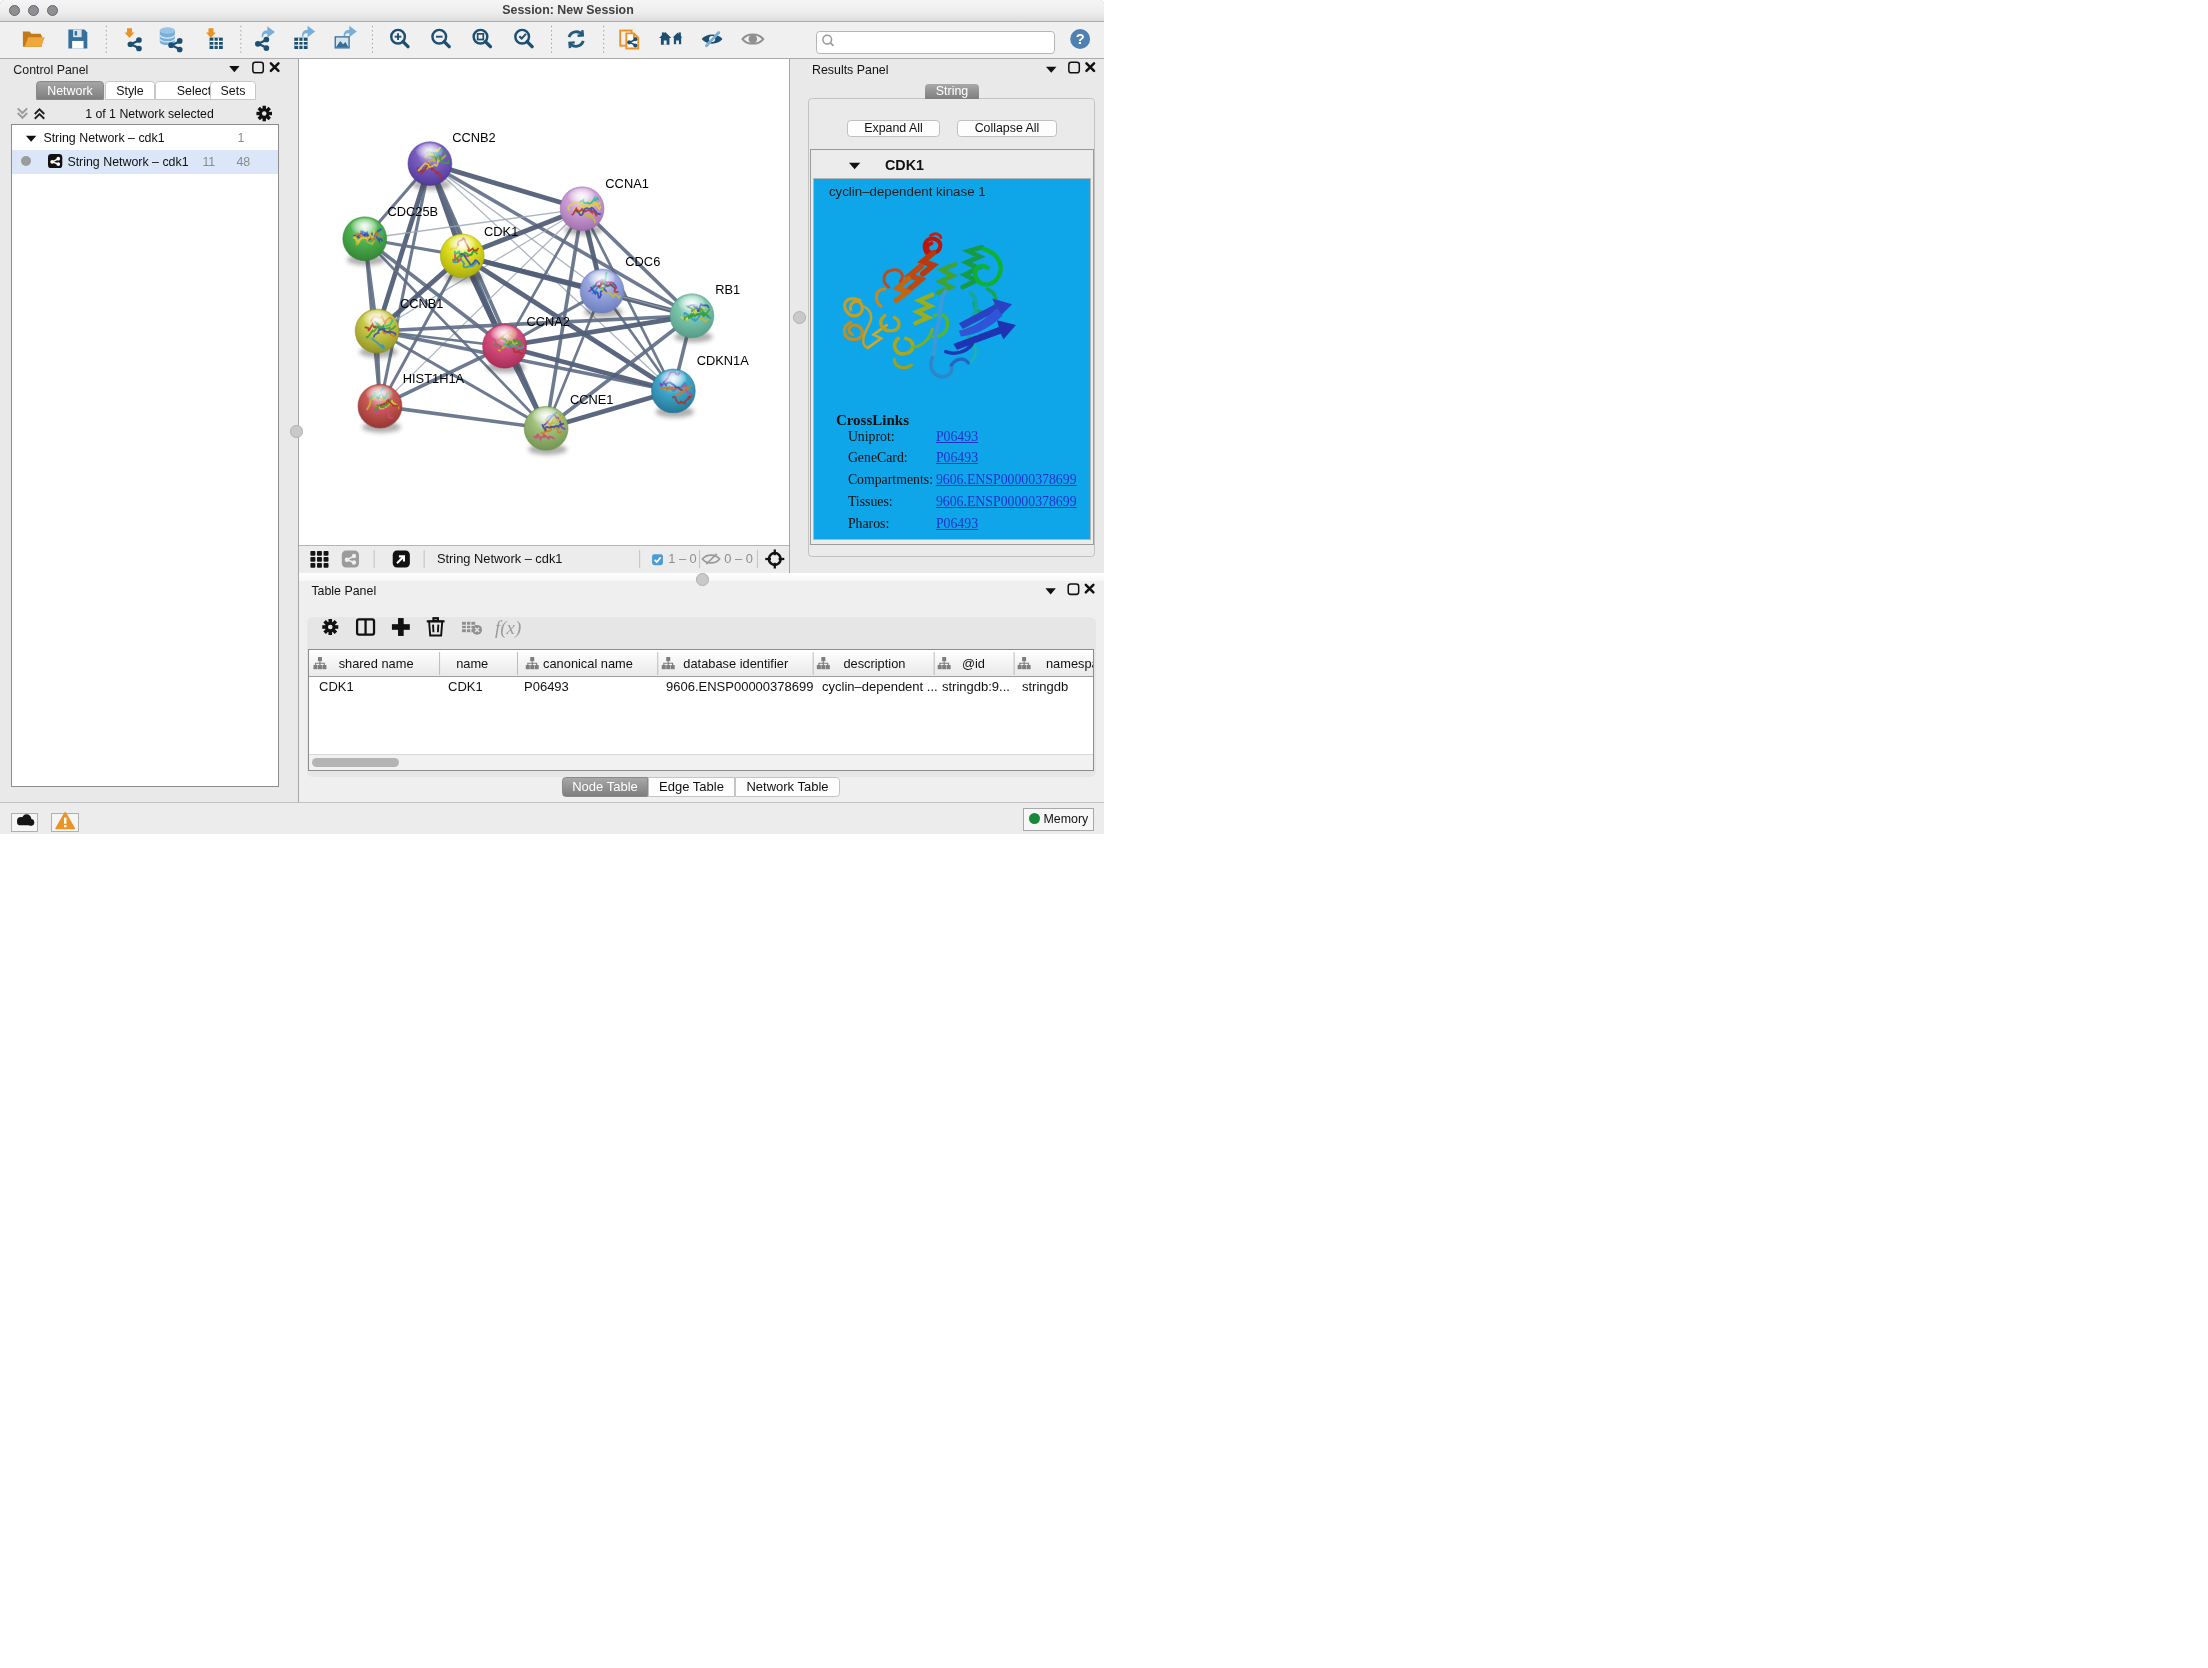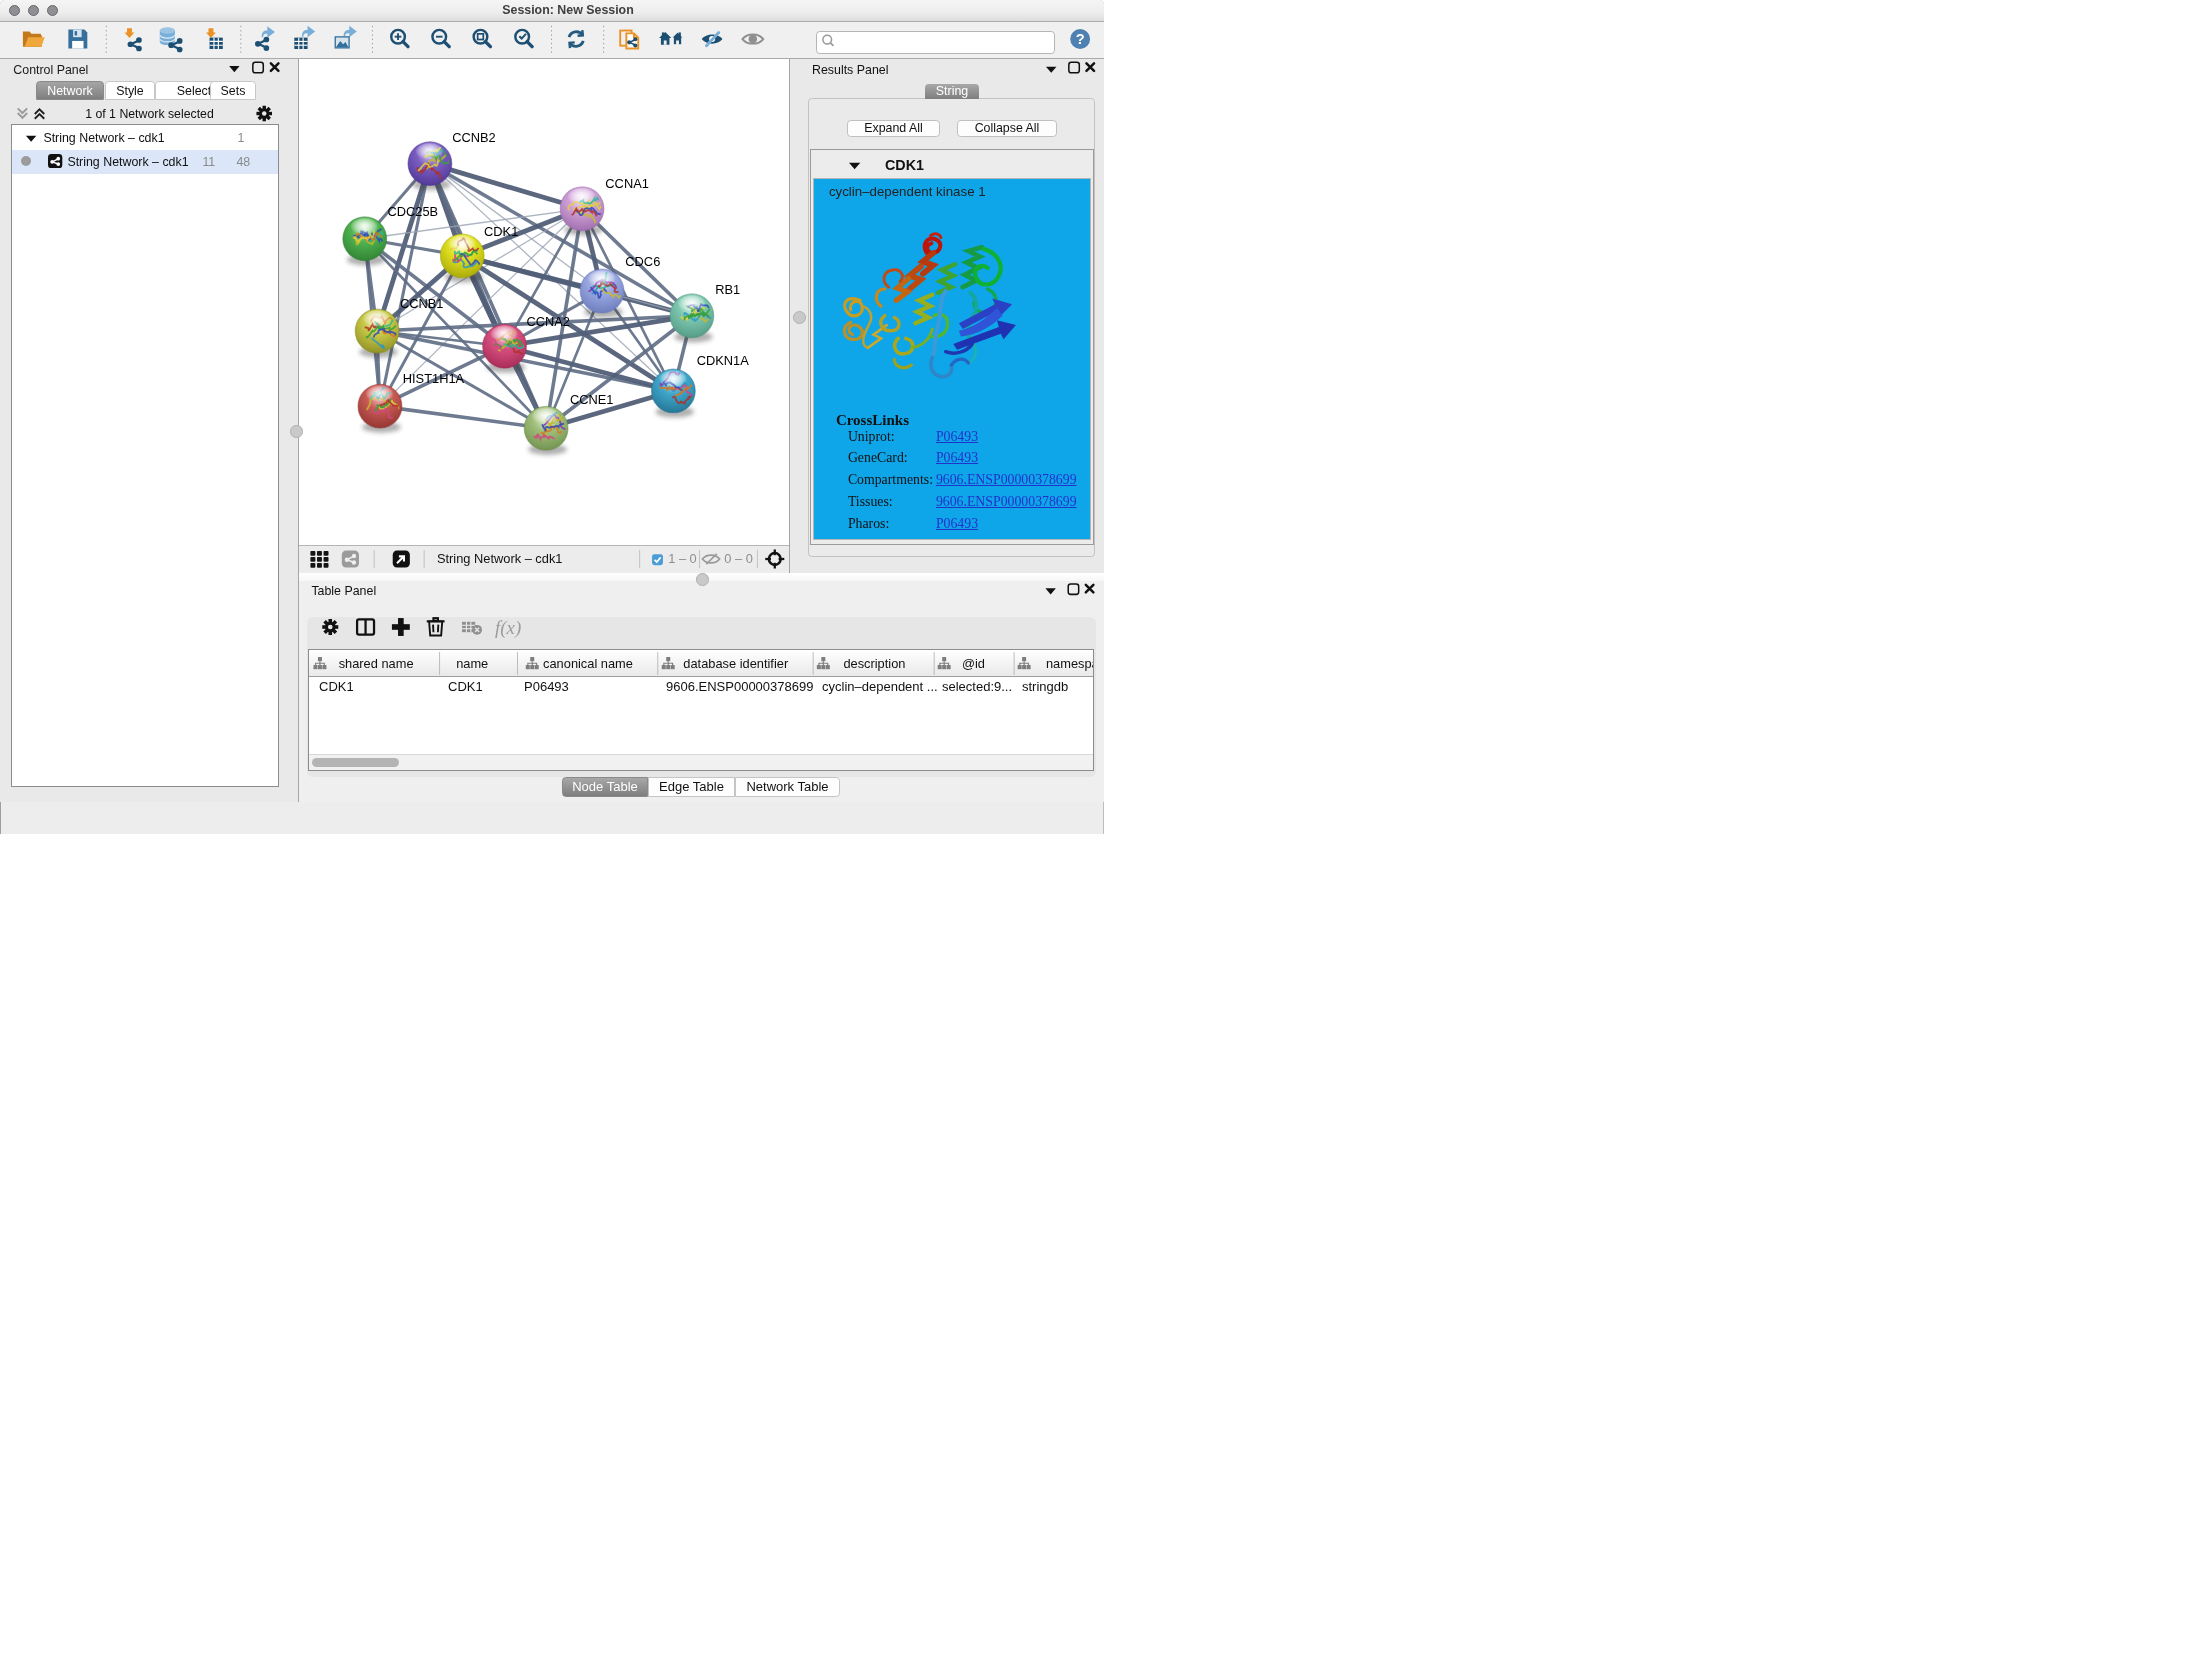--- a/index.html
+++ b/index.html
@@ -780,28 +780,46 @@
           <text x="698.2" y="18.5">@id</text>
           <text x="774.5" y="18.5" text-anchor="start">namespace</text>
         </g>
       </svg>
       <div style="position:absolute;left:0;top:27px;width:100%;height:17px;font-size:13px;color:#111;">
         <span style="position:absolute;left:10px;top:1.9px;">CDK1</span>
         <span style="position:absolute;left:139px;top:1.9px;">CDK1</span>
         <span style="position:absolute;left:215px;top:1.9px;">P06493</span>
         <span style="position:absolute;left:357px;top:1.9px;">9606.ENSP00000378699</span>
         <span style="position:absolute;left:513px;top:1.9px;">cyclin–dependent ...</span>
-        <span style="position:absolute;left:633px;top:1.9px;">selected:9...</span>
+        <span style="position:absolute;left:633px;top:1.9px;">stringdb:9...</span>
         <span style="position:absolute;left:713px;top:1.9px;">stringdb</span>
       </div>
       <div style="position:absolute;left:0;bottom:0;width:100%;height:16px;background:#f1f1f1;border-top:1px solid #d8d8d8;box-sizing:border-box;">
         <div style="position:absolute;left:3.3px;top:2.9px;width:87px;height:9.5px;border-radius:4.8px;background:#b4b4b4;"></div>
       </div>
     </div>
     <div style="position:absolute;left:263px;top:204px;width:86px;height:20px;background:linear-gradient(#a8a8a8,#7e7e7e);border:1px solid #8a8a8a;border-radius:3.8px 0 0 3.8px;box-sizing:border-box;color:#fff;font-size:13px;text-align:center;line-height:18px;">Node Table</div>
     <div style="position:absolute;left:349px;top:204px;width:87px;height:20px;background:#fdfdfd;border:1px solid #c4c4c4;box-sizing:border-box;color:#111;font-size:13px;text-align:center;line-height:18px;">Edge Table</div>
     <div style="position:absolute;left:436px;top:204px;width:105px;height:20px;background:#fdfdfd;border:1px solid #c4c4c4;border-radius:0 3.8px 3.8px 0;box-sizing:border-box;color:#111;font-size:13px;text-align:center;line-height:18px;">Network Table</div>
   </div>
+  <div id="statusbar">
+    <div class="sbtn" style="left:10.5px;"></div>
+    <div class="sbtn" style="left:51px;"></div>
+    <svg width="105" height="32" viewBox="0 0 110 34" style="position:absolute;left:0;top:0;">
+      <g transform="translate(25.5,20)" fill="#151515">
+        <circle cx="-4" cy="-1" r="4.2"></circle>
+          <circle cx="2" cy="-3" r="5"></circle>
+          <circle cx="6.5" cy="0.5" r="3.6"></circle>
+        <rect x="-8" y="-1" width="18" height="4.6" rx="2.3"></rect>
+      </g>
+      <g transform="translate(68.5,20)">
+        <path d="M 0 -9.5 L 9.5 7 L -9.5 7 Z" fill="#e89427" stroke="#e89427" stroke-width="2" stroke-linejoin="round"></path>
+        <rect x="-1.3" y="-4.5" width="2.6" height="6.5" fill="#fff"></rect>
+        <rect x="-1.3" y="3.4" width="2.6" height="2.4" fill="#fff"></rect>
+      </g>
+    </svg>
+    <div id="memBtn"><span style="display:inline-block;width:11.4px;height:11.4px;border-radius:50%;background:#168a38;vertical-align:-1.4px;"></span> Memory</div>
+  </div>
   <div style="position:absolute;left:290px;top:425px;width:10.5px;height:10.5px;border-radius:50%;background:#c9c9c9;border:1px solid #b0b0b0;"></div>
   <div style="position:absolute;left:696px;top:573px;width:10.5px;height:10.5px;border-radius:50%;background:#c9c9c9;border:1px solid #b0b0b0;"></div>
   <div style="position:absolute;left:793px;top:311px;width:11px;height:11px;border-radius:50%;background:#c9c9c9;border:1px solid #b0b0b0;"></div>
 </div>
 
 
 </body></html>

